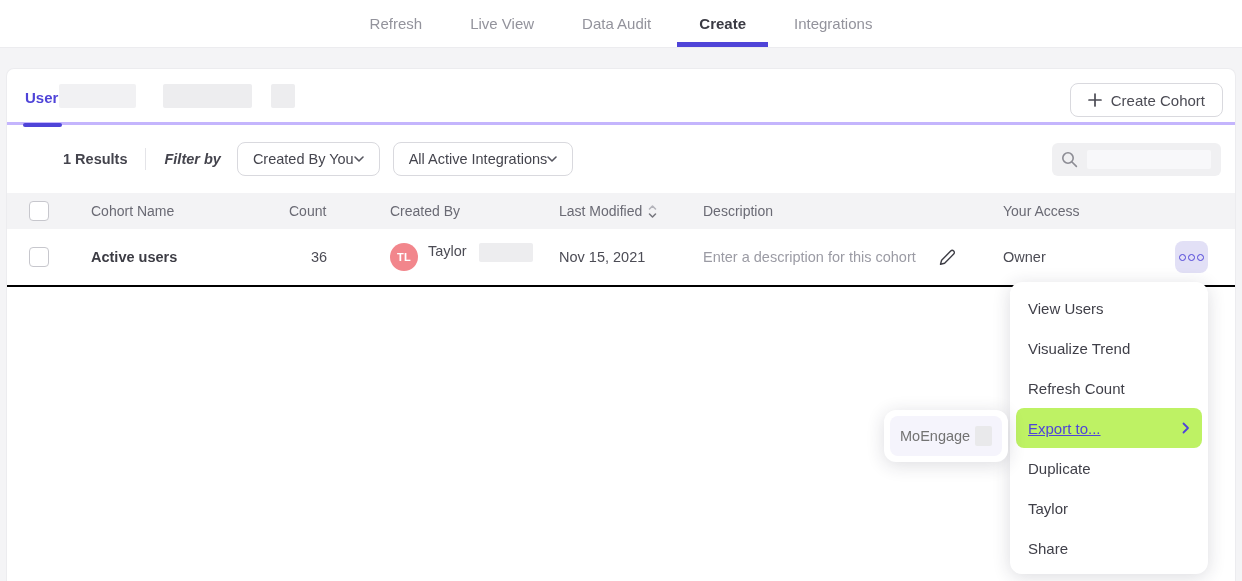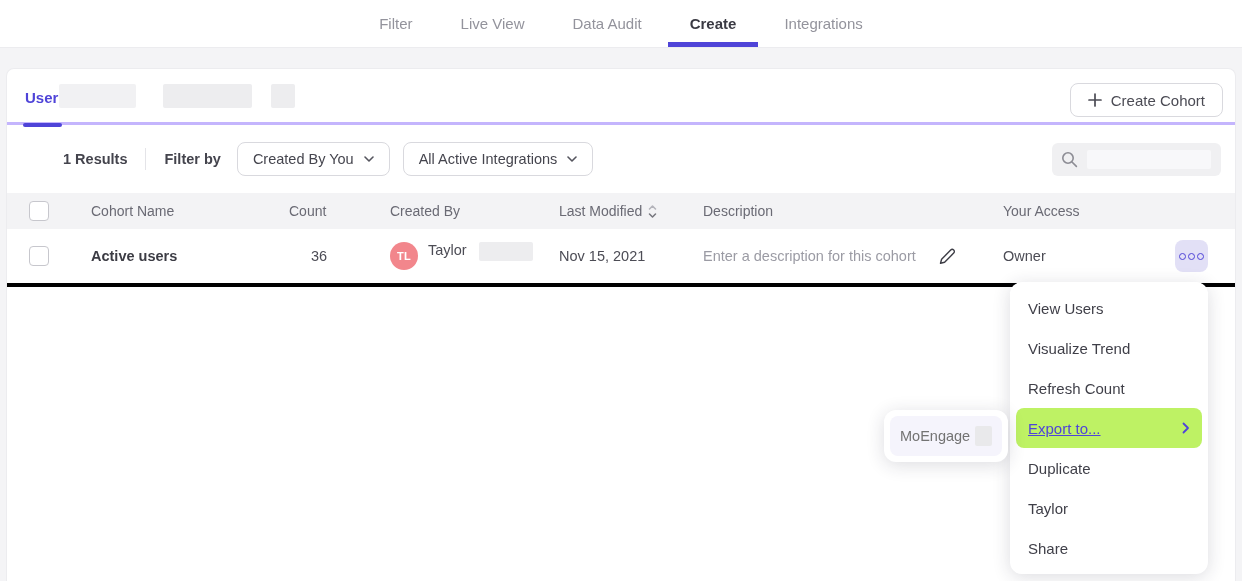--- a/index.html
+++ b/index.html
@@ -56,24 +56,24 @@
     color:#4b4b54; font-size:15px; cursor:pointer;
   }
 
   
   .filter-bar {
     height:68px; display:flex; align-items:center; padding:0 14px 0 56px;
     font-size:14.5px; color:#44444d;
   }
   .results-count { font-weight:600; }
   .vdivider { width:1px; height:22px; background:#e4e4e8; margin:0 18px; }
-  .filter-by { font-weight:600; margin-right:16px; }
+  .filter-by { font-weight:600; margin-right:16px;font-style:italic; }
   .pill {
     height:34px; border:1px solid #d9d9de; border-radius:8px; background:#fff;
-    display:flex; align-items:center; gap:10px; padding:0 15px;
+    display:flex; align-items:center; padding:0 15px;
     color:#45454e; cursor:pointer; margin-right:13px; white-space:nowrap;
   }
   .searchbox {
     margin-left:auto; width:169px; height:33px; background:#f0f0f2;
     border-radius:6px; display:flex; align-items:center; padding:0 9px;
     cursor:text;
   }
   .search-redact { width:124px; height:19px; background:#f8f8fa; border-radius:2px; margin-left:9px; }
 
   
@@ -81,21 +81,21 @@
   .table-header {
     height:36px; background:#f3f3f5; color:#6a6a74; font-size:14px;
   }
   .cb-cell { padding-left:22px; }
   .cb {
     width:20px; height:20px; background:#fff;
     border:1.5px solid #c7c7cd; border-radius:4px; cursor:pointer;
   }
   .col-sort { display:flex; align-items:center; gap:6px; cursor:pointer; }
 
-  .table-row { height:58px; border-bottom:4px solid #000000; font-size:14.5px; color:#4c4c55; }
+  .table-row { height:58px; border-bottom:2px solid #000000; font-size:14.5px; color:#4c4c55; }
   .row-name { font-weight:700; color:#3c3c44; cursor:pointer; }
   .row-count { padding-left:22px; }
   .createdby { display:flex; align-items:flex-start; gap:10px; }
   .avatar {
     width:28px; height:28px; border-radius:50%; background:#F2868C;
     color:#fff; font-size:11px; font-weight:700;
     display:flex; align-items:center; justify-content:center; letter-spacing:.3px;
   }
   .name-redact { width:54px; height:19px; background:#ededef; border-radius:2px; margin-left:2px; }
   .desc-cell { display:flex; align-items:flex-start; }
@@ -132,21 +132,21 @@
     height:40px; border-radius:8px; background:#f5f4fc;
     display:flex; align-items:center; padding:0 10px;
     color:#737373; font-size:14.5px; cursor:pointer;
   }
   .sub-redact { width:34px; height:20px; background:#e9e9eb; border-radius:2px; margin-left:5px; }
 </style>
 </head>
 <body>
 
 <nav class="topnav">
-  <div class="nav-item">Filter</div>
+  <div class="nav-item">Refresh</div>
   <div class="nav-item">Live View</div>
   <div class="nav-item">Data Audit</div>
   <div class="nav-item active">Create</div>
   <div class="nav-item">Integrations</div>
 </nav>
 
 <main class="panel">
 
   <div class="panel-header">
     <div class="user-tab">User</div>

